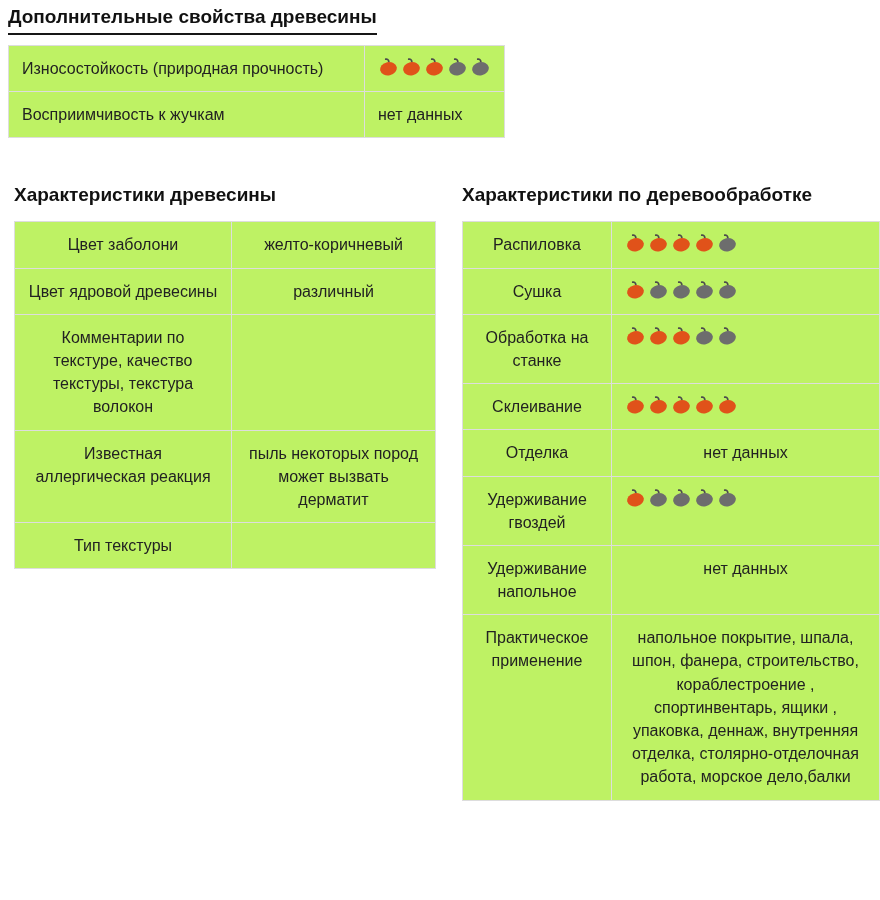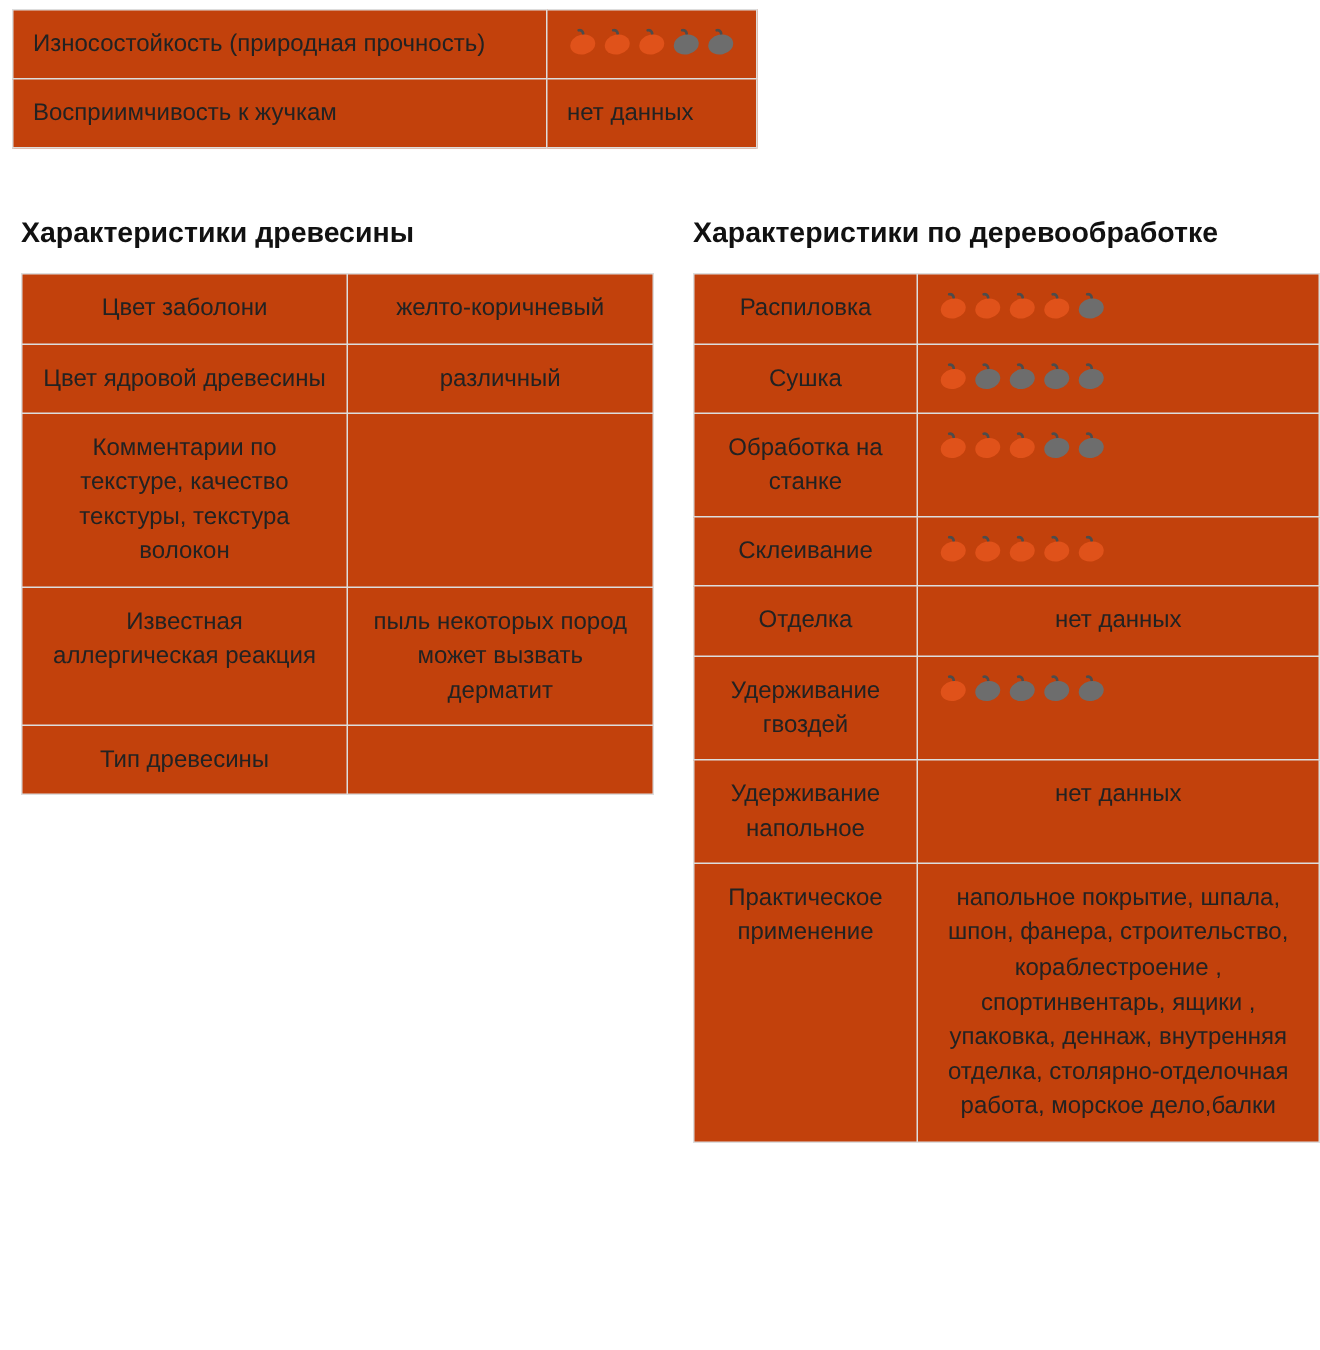--- a/index.html
+++ b/index.html
@@ -19,21 +19,21 @@
     font-size: 19px;
     font-weight: 700;
     color: #111;
     margin: 0 0 10px 0;
     padding-bottom: 5px;
     border-bottom: 2px solid #161616;
   }
   table.tbl {
     border-collapse: collapse;
     font-size: 16px;
-    background: #c2410c;
+    background: #bef264;
   }
   table.tbl td {
     border: 1px solid #ddd;
     padding: 11px 13px;
     vertical-align: top;
     line-height: 1.45;
     color: #222;
   }
   .top-table { width: 497px; margin-bottom: 46px; }
   .top-table td.c-label { width: 346px; }
@@ -61,20 +61,21 @@
     gap: 2px;
     min-height: 20px;
   }
   .rating .pepper-wrap { display: inline-flex; }
 </style>
 </head>
 <body>
 
 <div class="page">
 
+  <h1 class="page-title">Дополнительные свойства древесины</h1>
 
   <table class="tbl top-table">
     <tbody>
       <tr>
         <td class="c-label">Износостойкость (природная прочность)</td>
         <td class="c-value">
           <div class="rating">
               <span class="pepper-wrap">
                 <svg width="21" height="18" viewBox="0 0 21 18" aria-hidden="true">
                   <path d="M10.8 3.6 C10.7 1.8 9.3 0.9 7.8 1.2" fill="none" stroke="#4c4c4c" stroke-width="1.8" stroke-linecap="round"></path>
@@ -131,21 +132,21 @@
           </tr>
           <tr>
             <td class="c-label">Комментарии по текстуре, качество текстуры, текстура волокон</td>
             <td class="c-value"></td>
           </tr>
           <tr>
             <td class="c-label">Известная аллергическая реакция</td>
             <td class="c-value">пыль некоторых пород может вызвать дерматит</td>
           </tr>
           <tr>
-            <td class="c-label">Тип древесины</td>
+            <td class="c-label">Тип текстуры</td>
             <td class="c-value"></td>
           </tr>
         </tbody>
       </table>
     </section>
 
     <section class="col-right">
       <h2 class="section-title">Характеристики по деревообработке</h2>
       <table class="tbl">
         <tbody>

